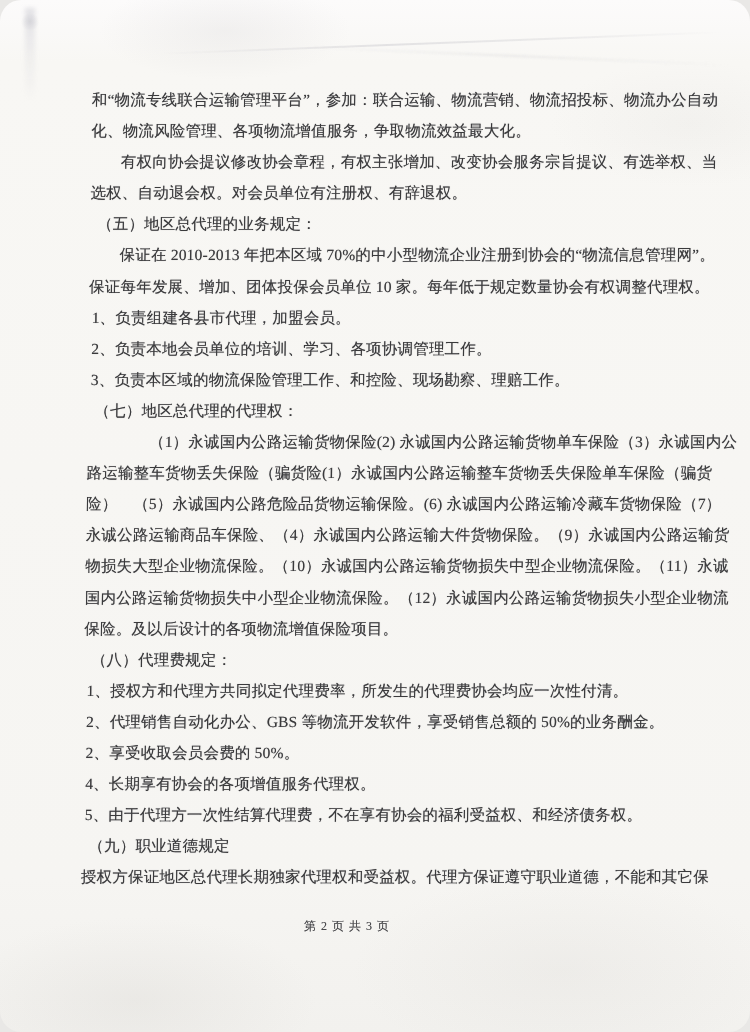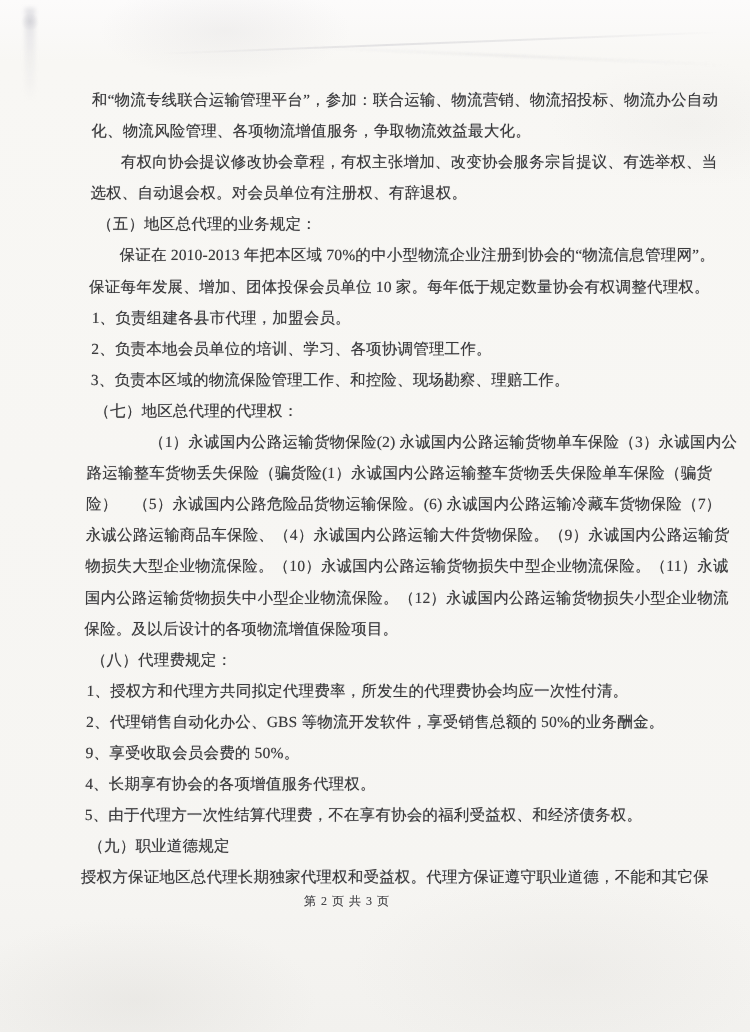--- a/index.html
+++ b/index.html
@@ -14,20 +14,21 @@
     overflow: hidden;
     font-family: "Liberation Serif", "DejaVu Serif", serif;
     background-color: #f6f5f2;
     background-image:
       radial-gradient(ellipse 260px 120px at 18% 97%, rgba(200,197,192,0.20), transparent 70%),
       radial-gradient(ellipse 300px 140px at 75% 94%, rgba(205,202,197,0.16), transparent 70%),
       radial-gradient(ellipse 200px 90px at 92% 12%, rgba(210,208,205,0.15), transparent 70%),
       radial-gradient(ellipse 180px 70px at 30% 3%, rgba(198,196,198,0.18), transparent 70%),
       radial-gradient(circle 9px at 30px 22px, rgba(168,168,178,0.30), transparent 100%),
       linear-gradient(180deg, #fcfbfb 0%, #f8f7f4 6%, #f6f5f2 85%, #f2f1ee 100%);
+    border-radius: 21px;
   }
   
   .page::before {
     content: "";
     position: absolute;
     left: 160px; top: 42px;
     width: 560px; height: 2px;
     background: linear-gradient(90deg, transparent, rgba(185,185,192,0.35) 40%, rgba(190,190,196,0.25) 70%, transparent);
     transform: rotate(-2.2deg);
     filter: blur(0.6px);
@@ -66,21 +67,21 @@
     line-height: 31.1px;
     white-space: nowrap;
   }
   .l-flush  { padding-left: 0; }
   .l-header { padding-left: 7px; }
   .l-item   { padding-left: 3px; }
   .l-ind2   { padding-left: 30px; }
   .l-ind4   { padding-left: 62px; }
   .footer {
     position: absolute;
-    top: 893px;
+    top: 918px;
     left: 0;
     width: 100%;
     box-sizing: border-box;
     padding-right: 56px;
     text-align: center;
     font-size: 12px;
     letter-spacing: 1px;
     color: #47474a;
     text-shadow: 0 0 0.6px rgba(60,60,66,0.5);
   }
@@ -106,21 +107,21 @@
     <div class="line l-ind4">（1）永诚国内公路运输货物保险(2) 永诚国内公路运输货物单车保险（3）永诚国内公</div>
     <div class="line l-flush">路运输整车货物丢失保险（骗货险(1）永诚国内公路运输整车货物丢失保险单车保险（骗货</div>
     <div class="line l-flush">险）　（5）永诚国内公路危险品货物运输保险。(6) 永诚国内公路运输冷藏车货物保险（7）</div>
     <div class="line l-flush">永诚公路运输商品车保险、（4）永诚国内公路运输大件货物保险。（9）永诚国内公路运输货</div>
     <div class="line l-flush">物损失大型企业物流保险。（10）永诚国内公路运输货物损失中型企业物流保险。（11）永诚</div>
     <div class="line l-flush">国内公路运输货物损失中小型企业物流保险。（12）永诚国内公路运输货物损失小型企业物流</div>
     <div class="line l-flush">保险。及以后设计的各项物流增值保险项目。</div>
     <div class="line l-header">（八）代理费规定：</div>
     <div class="line l-item">1、授权方和代理方共同拟定代理费率，所发生的代理费协会均应一次性付清。</div>
     <div class="line l-item">2、代理销售自动化办公、GBS 等物流开发软件，享受销售总额的 50%的业务酬金。</div>
-    <div class="line l-item">9、享受收取会员会费的 50%。</div>
+    <div class="line l-item">2、享受收取会员会费的 50%。</div>
     <div class="line l-item">4、长期享有协会的各项增值服务代理权。</div>
     <div class="line l-item">5、由于代理方一次性结算代理费，不在享有协会的福利受益权、和经济债务权。</div>
     <div class="line l-header">（九）职业道德规定</div>
     <div class="line l-flush">授权方保证地区总代理长期独家代理权和受益权。代理方保证遵守职业道德，不能和其它保</div>
   </div>
 
   <div class="footer">第 2 页 共 3 页</div>
 </div>
 
 </body></html>

